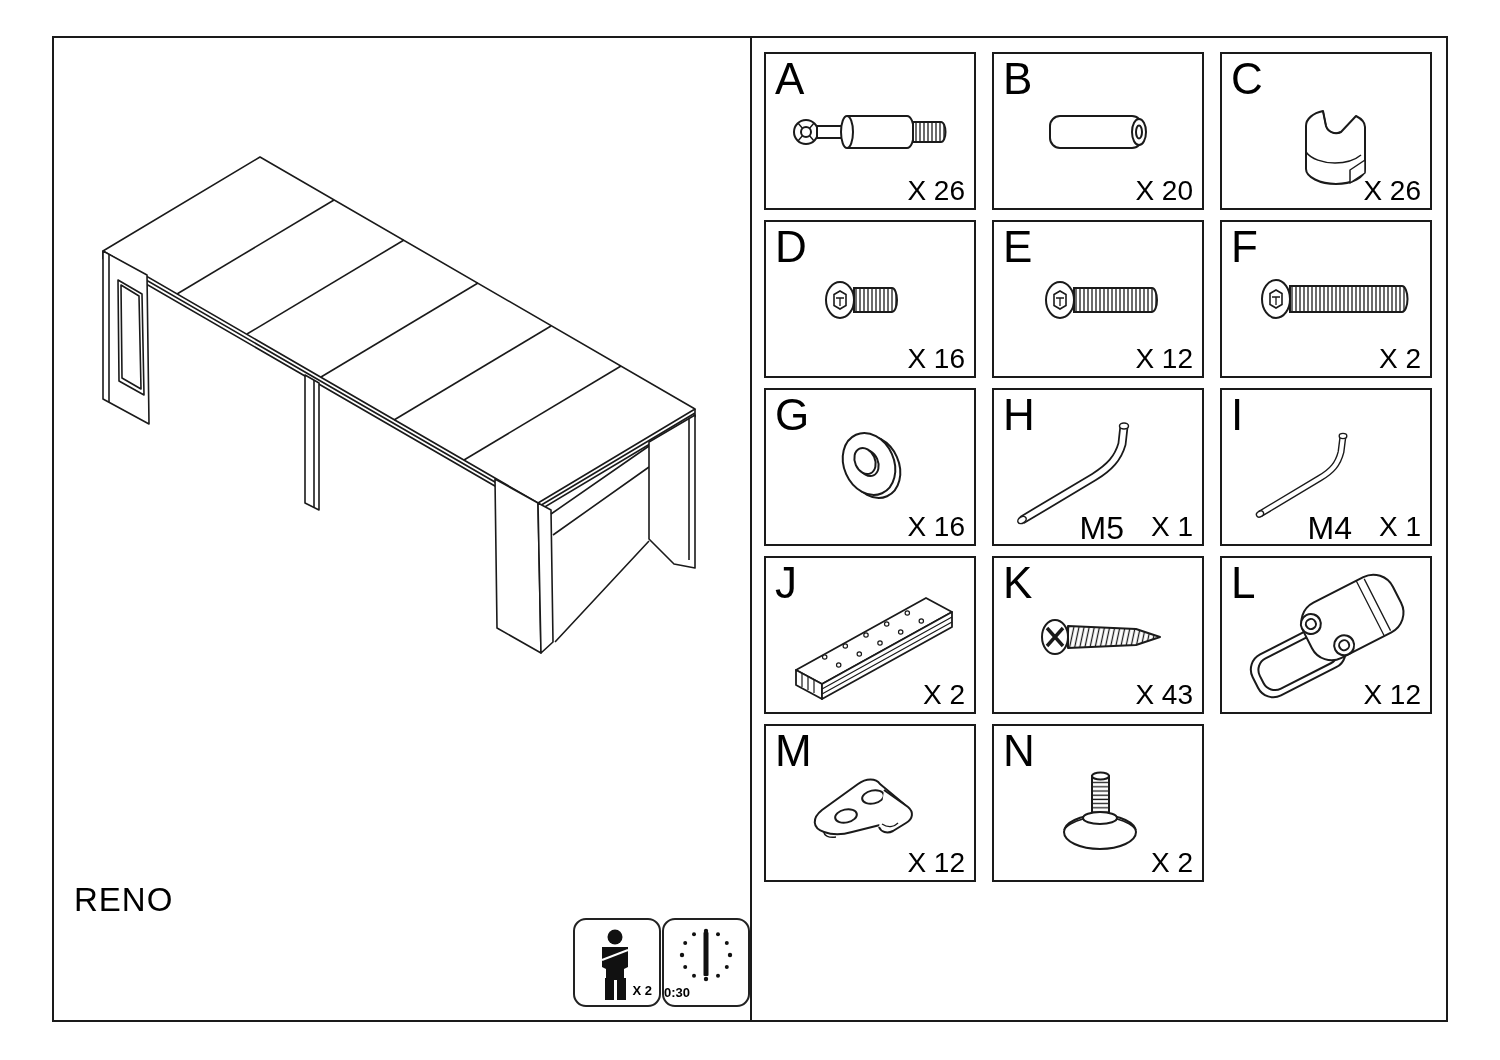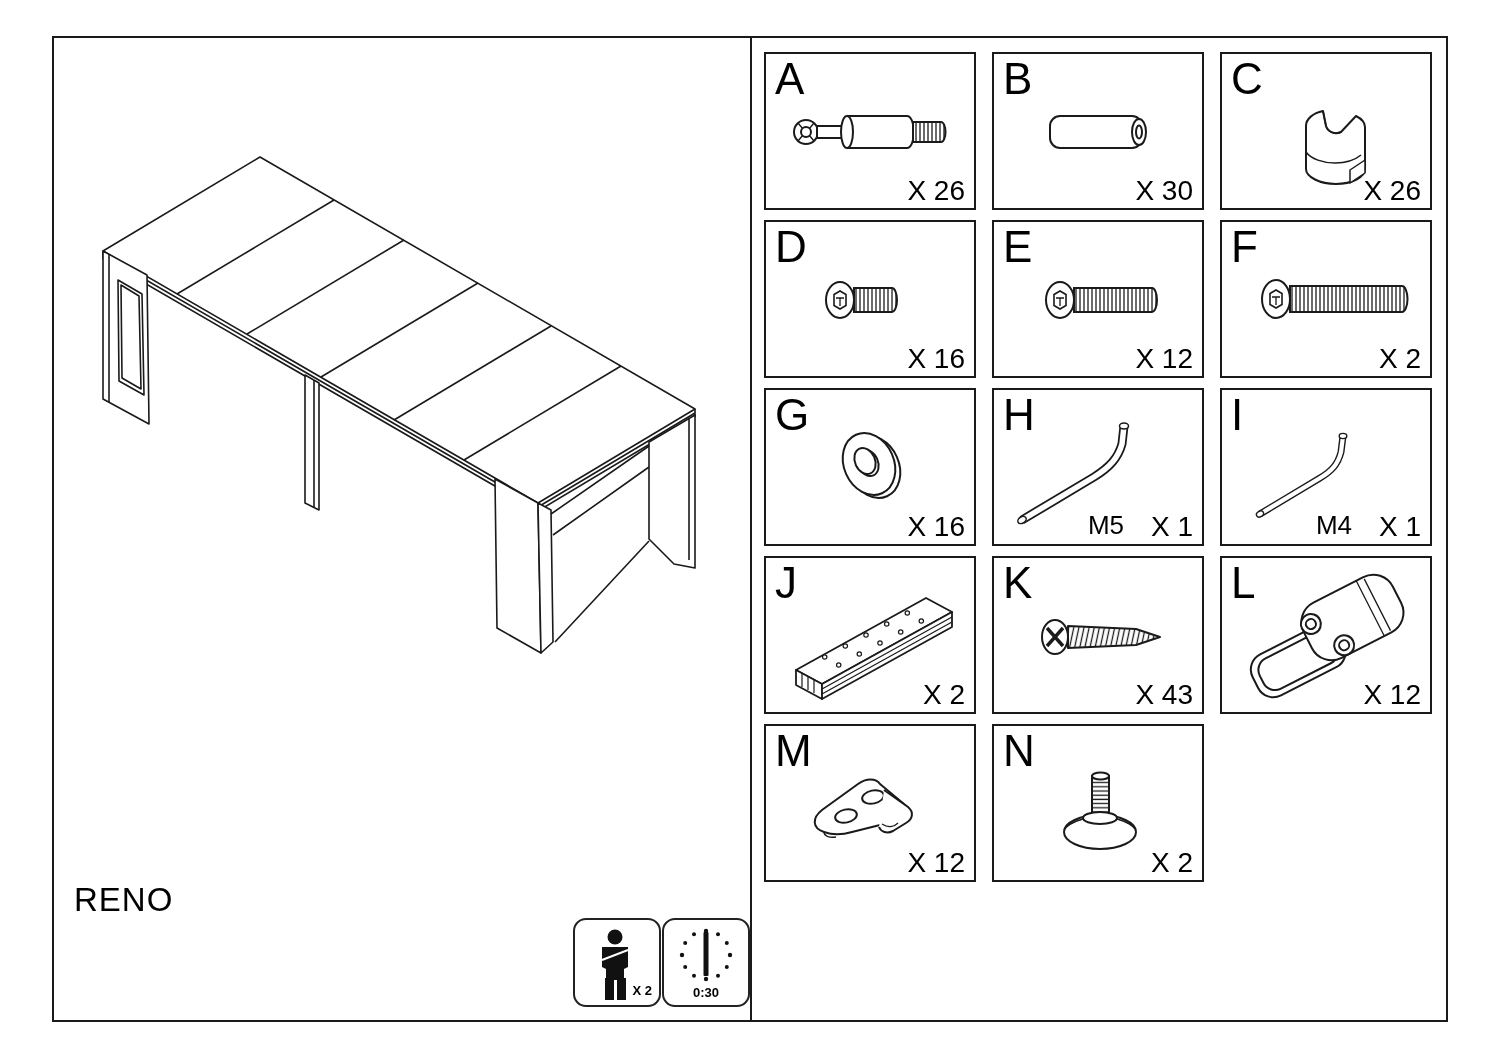--- a/index.html
+++ b/index.html
@@ -10,29 +10,29 @@
   .divider{position:absolute;left:696px;top:0;width:2px;height:100%;background:#1a1a1a;}
   
   .left-panel{position:absolute;left:0;top:0;width:696px;height:100%;padding-left:21px;}
   .table-drawing{position:absolute;left:0;top:0;}
   .product-name{position:absolute;left:20px;top:843px;font-size:33px;letter-spacing:1px;}
   .info-boxes{position:absolute;left:519px;top:880px;display:flex;}
   .info-box{width:84px;height:85px;border:2px solid #222;border-radius:13px;
             background:#fff;position:relative;margin-right:1px;}
   .info-caption{position:absolute;font-size:13px;font-weight:bold;}
   .caption-people{right:7px;bottom:7px;}
-  .caption-time{left:0;right:0;bottom:5px;text-align:center;}
+  .caption-time{left:0;right:0;bottom:5px;}
   
   .parts-grid{position:absolute;left:710px;top:14px;display:grid;
               grid-template-columns:repeat(3,212px);grid-auto-rows:158px;
               column-gap:16px;row-gap:10px;}
   .part-box{position:relative;background:#fff;border:2px solid #1a1a1a;}
   .part-letter{position:absolute;top:2px;left:9px;font-size:44px;line-height:1.05;}
   .part-qty{position:absolute;bottom:3px;right:9px;font-size:28px;line-height:1.05;}
-  .part-size{position:absolute;bottom:6px;right:78px;font-size:26px;line-height:1;}
+  .part-size{position:absolute;bottom:0;right:78px;font-size:32px;line-height:1;}
   .part-icon{position:absolute;left:0;top:0;width:212px;height:158px;}
   svg{display:block;}
 </style>
 </head>
 <body>
 
 <svg width="0" height="0" style="position:absolute" aria-hidden="true">
   <defs>
     <pattern id="thr" width="4" height="30" patternUnits="userSpaceOnUse">
       <rect width="4" height="30" fill="#fff"></rect>
@@ -138,21 +138,21 @@
         <span class="part-qty">X 26</span>
       </div>
 
       <div class="part-box">
         <svg class="part-icon" viewBox="0 0 212 158" fill="#fff" stroke="#1a1a1a" stroke-width="2">
           <rect x="56" y="62" width="92" height="32" rx="10"></rect>
           <ellipse cx="145" cy="78" rx="7" ry="13"></ellipse>
           <ellipse cx="145" cy="78" rx="3" ry="6.5"></ellipse>
         </svg>
         <span class="part-letter">B</span>
-        <span class="part-qty">X 30</span>
+        <span class="part-qty">X 20</span>
       </div>
 
       <div class="part-box">
         <svg class="part-icon" viewBox="0 0 212 158" fill="#fff" stroke="#1a1a1a" stroke-width="2" stroke-linejoin="round">
           <path d="M84,72 c0,-7 7,-13 17,-15 l3,15 c2,6 9,9 15,6 l15,-16 c6,3 9,7 9,11 v42 c0,8 -13,15 -29,15 s-30,-7 -30,-15 z"></path>
           <path d="M101,57 l3,15 c2,6 9,9 15,6" fill="none" stroke-width="1.5"></path>
           <path d="M84,98 c5,7 17,11 29,11 M113,109 c10,0 20,-3 26,-8" fill="none" stroke-width="1.5"></path>
           <path d="M128,116 l15,-10 v13 l-15,10 z" stroke-width="1.5"></path>
         </svg>
         <span class="part-letter">C</span>

